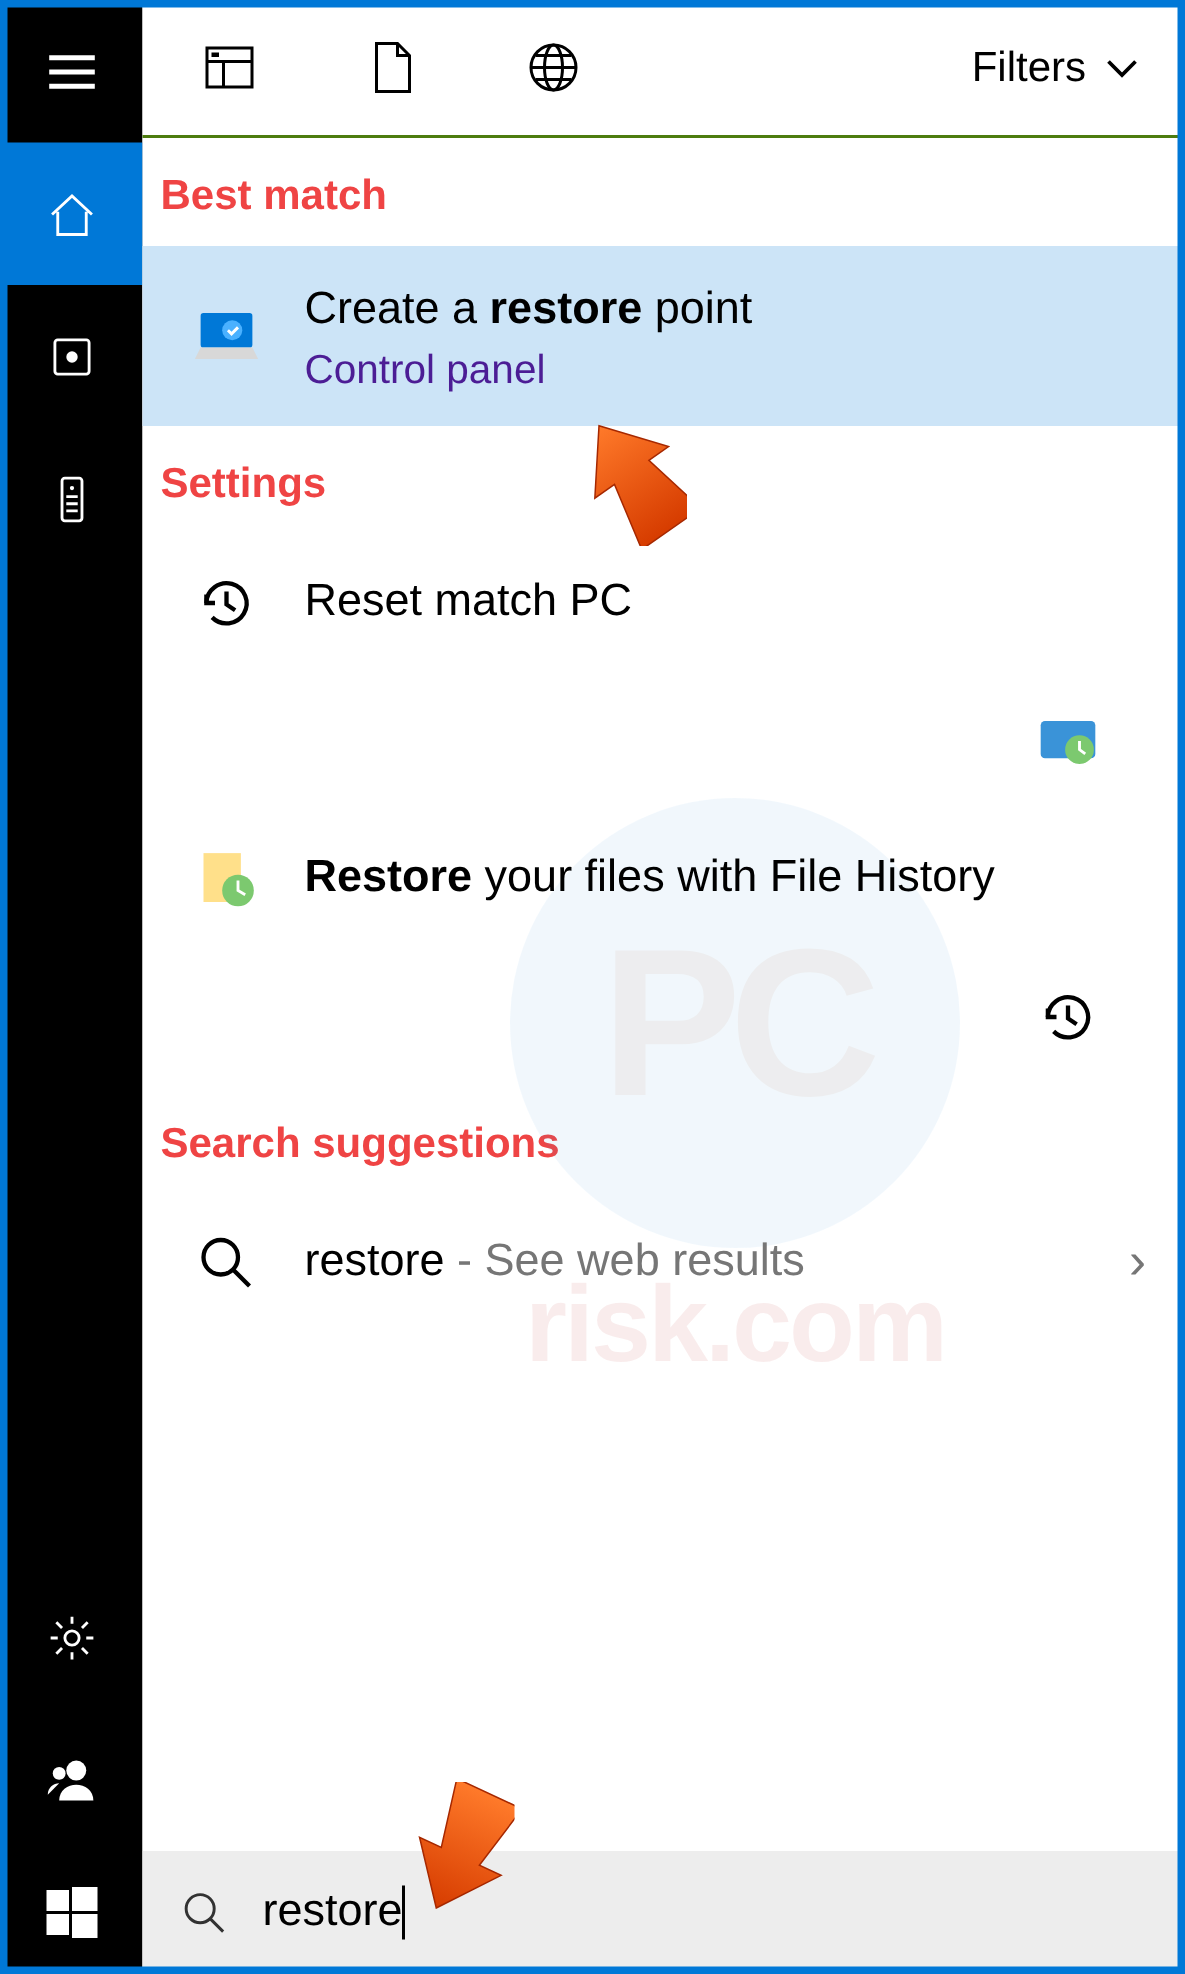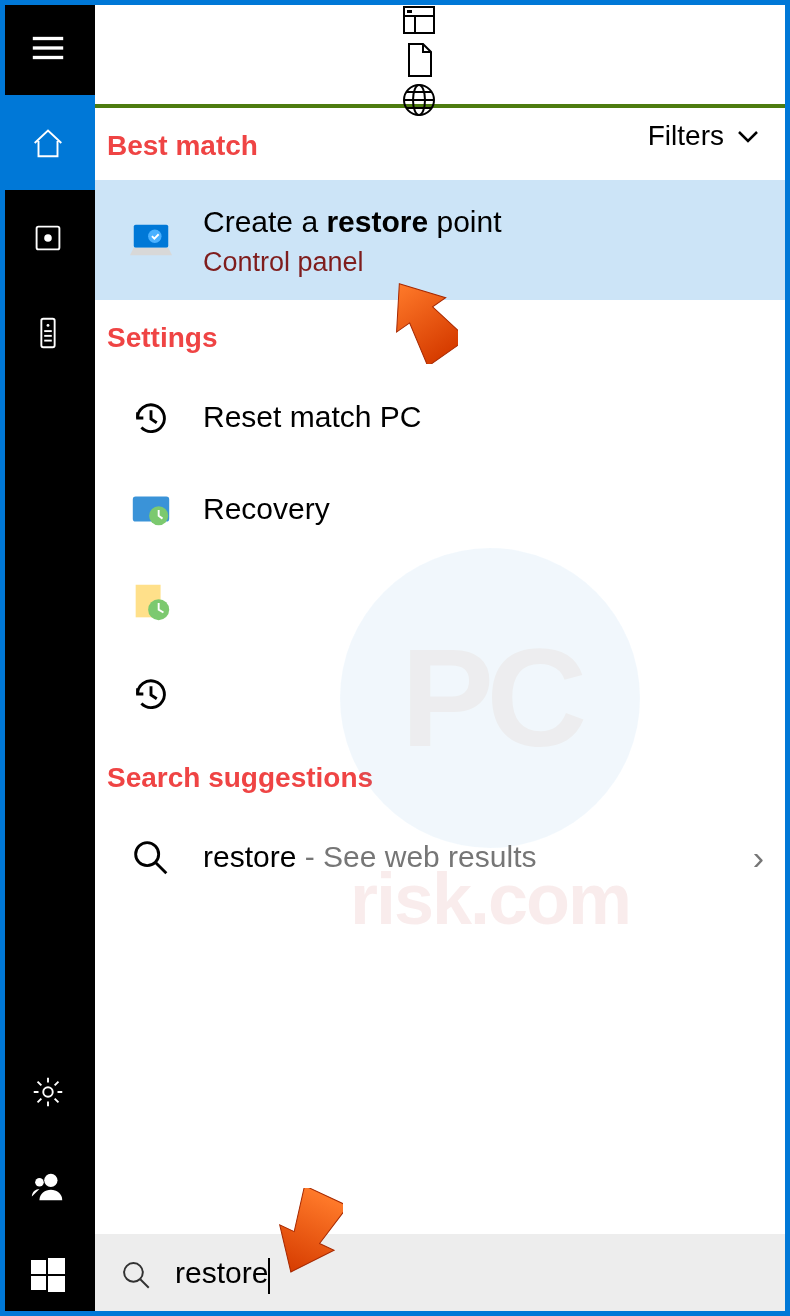--- a/index.html
+++ b/index.html
@@ -13,35 +13,35 @@
 .sidebar-gap { flex: 1 1 auto; }
 .sidebar-item { width: 95px; height: 95px; display: flex; align-items: center; justify-content: center; color: #fff; }
 .sidebar-item.selected { background: #0078d7; }
 .sidebar-item svg { width: 38px; height: 38px; fill: none; stroke: #fff; stroke-width: 2; }
 .hamburger svg line { stroke-width: 3.5; }
 .start-btn { width: 95px; height: 82px; display:flex; align-items:center; justify-content:center; background:#000; }
 .start-btn svg { width: 40px; height: 40px; fill: #fff; }
 
 
 .main { flex: 1; display: flex; flex-direction: column; background: #fff; }
-.toolbar { height: 108px; display: flex; align-items: center; padding: 0 28px; border-bottom: 4px solid #4d7c0f; flex-direction: column; }
+.toolbar { height: 92px; display: flex; align-items: center; padding: 0 28px; border-bottom: 2px solid #4d7c0f; }
 .tool-icon { width: 60px; height: 60px; margin-right: 48px; display: flex; align-items: center; justify-content: center; color: #000; }
 .tool-icon svg { width: 40px; height: 40px; fill: none; stroke: #000; stroke-width: 2; }
 .filters { margin-left: auto; display: flex; align-items: center; font-size: 28px; color: #000; }
 .filters svg { width: 28px; height: 28px; margin-left: 10px; stroke: #000; stroke-width: 2.5; fill: none; }
 
 .section-header { font-size: 28px; font-weight: 600; padding: 22px 12px 18px; color: #ef4444; }
 
-.result { display: flex; align-items: center; padding: 16px 26px; position: relative; }
+.result { display: flex; align-items: center; padding: 16px 26px; position: relative; justify-content: flex-end; }
 .result.best { background: #cce4f7; padding: 22px 26px; }
 .result .icon-box { width: 60px; height: 60px; margin-right: 22px; display: flex; align-items: center; justify-content: center; flex-shrink: 0; }
 .result .icon-box svg { width: 46px; height: 46px; }
 .result .text { flex: 1; }
 .result .title { font-size: 30px; color: #000; line-height: 1.35; }
-.result .subtitle { font-size: 27px; color: #7f1d1d; margin-top: 4px; }
+.result .subtitle { font-size: 27px; color: #4c1d95; margin-top: 4px; }
 .result .chev { color: #767676; font-size: 34px; }
 
 .content-area { flex: 1; position: relative; }
 
 
 .searchbar { height: 82px; background: #ededed; display: flex; align-items: center; padding: 0 24px; }
 .searchbar svg { width: 34px; height: 34px; stroke: #323232; stroke-width: 2.3; fill: none; margin-right: 22px; }
 .search-input { font-size: 30px; border: none; background: transparent; outline: none; flex: 1; color: #000; }
 .cursor { display:inline-block; width:1.5px; height:36px; background:#000; vertical-align:middle; animation: blink 1s step-end infinite; }
 @keyframes blink { 50% { opacity: 0; } }
@@ -187,33 +187,33 @@
       </div>
 
       <div class="result">
         <div class="icon-box">
           <svg viewBox="0 0 48 48">
               <rect x="5" y="10" width="38" height="26" rx="3" fill="#3a93d8"></rect>
               <circle cx="32" cy="30" r="10" fill="#7cc96f"></circle>
               <path d="M32 24v6l4 3" stroke="#fff" stroke-width="2" fill="none"></path>
             </svg>
         </div>
-        <div class="text">
-            <div class="title">Recovery</div>
-          </div>
       </div>
 
       <div class="result">
         <div class="icon-box">
           <svg viewBox="0 0 48 48">
               <rect x="8" y="6" width="26" height="34" fill="#ffe08a"></rect>
               <circle cx="32" cy="32" r="11" fill="#7cc96f"></circle>
               <path d="M32 25v7l5 3" stroke="#fff" stroke-width="2" fill="none"></path>
             </svg>
         </div>
+        <div class="text">
+            <div class="title"><b>Restore</b><span> your files with File History</span></div>
+          </div>
       </div>
 
       <div class="result">
         <div class="icon-box">
           <svg viewBox="0 0 48 48" stroke="#000" stroke-width="3" fill="none">
               <path d="M10 24a14 14 0 1 1 4 10"></path>
               <path d="M10 18v6h6"></path>
               <path d="M24 16v9l6 4"></path>
             </svg>
         </div>

